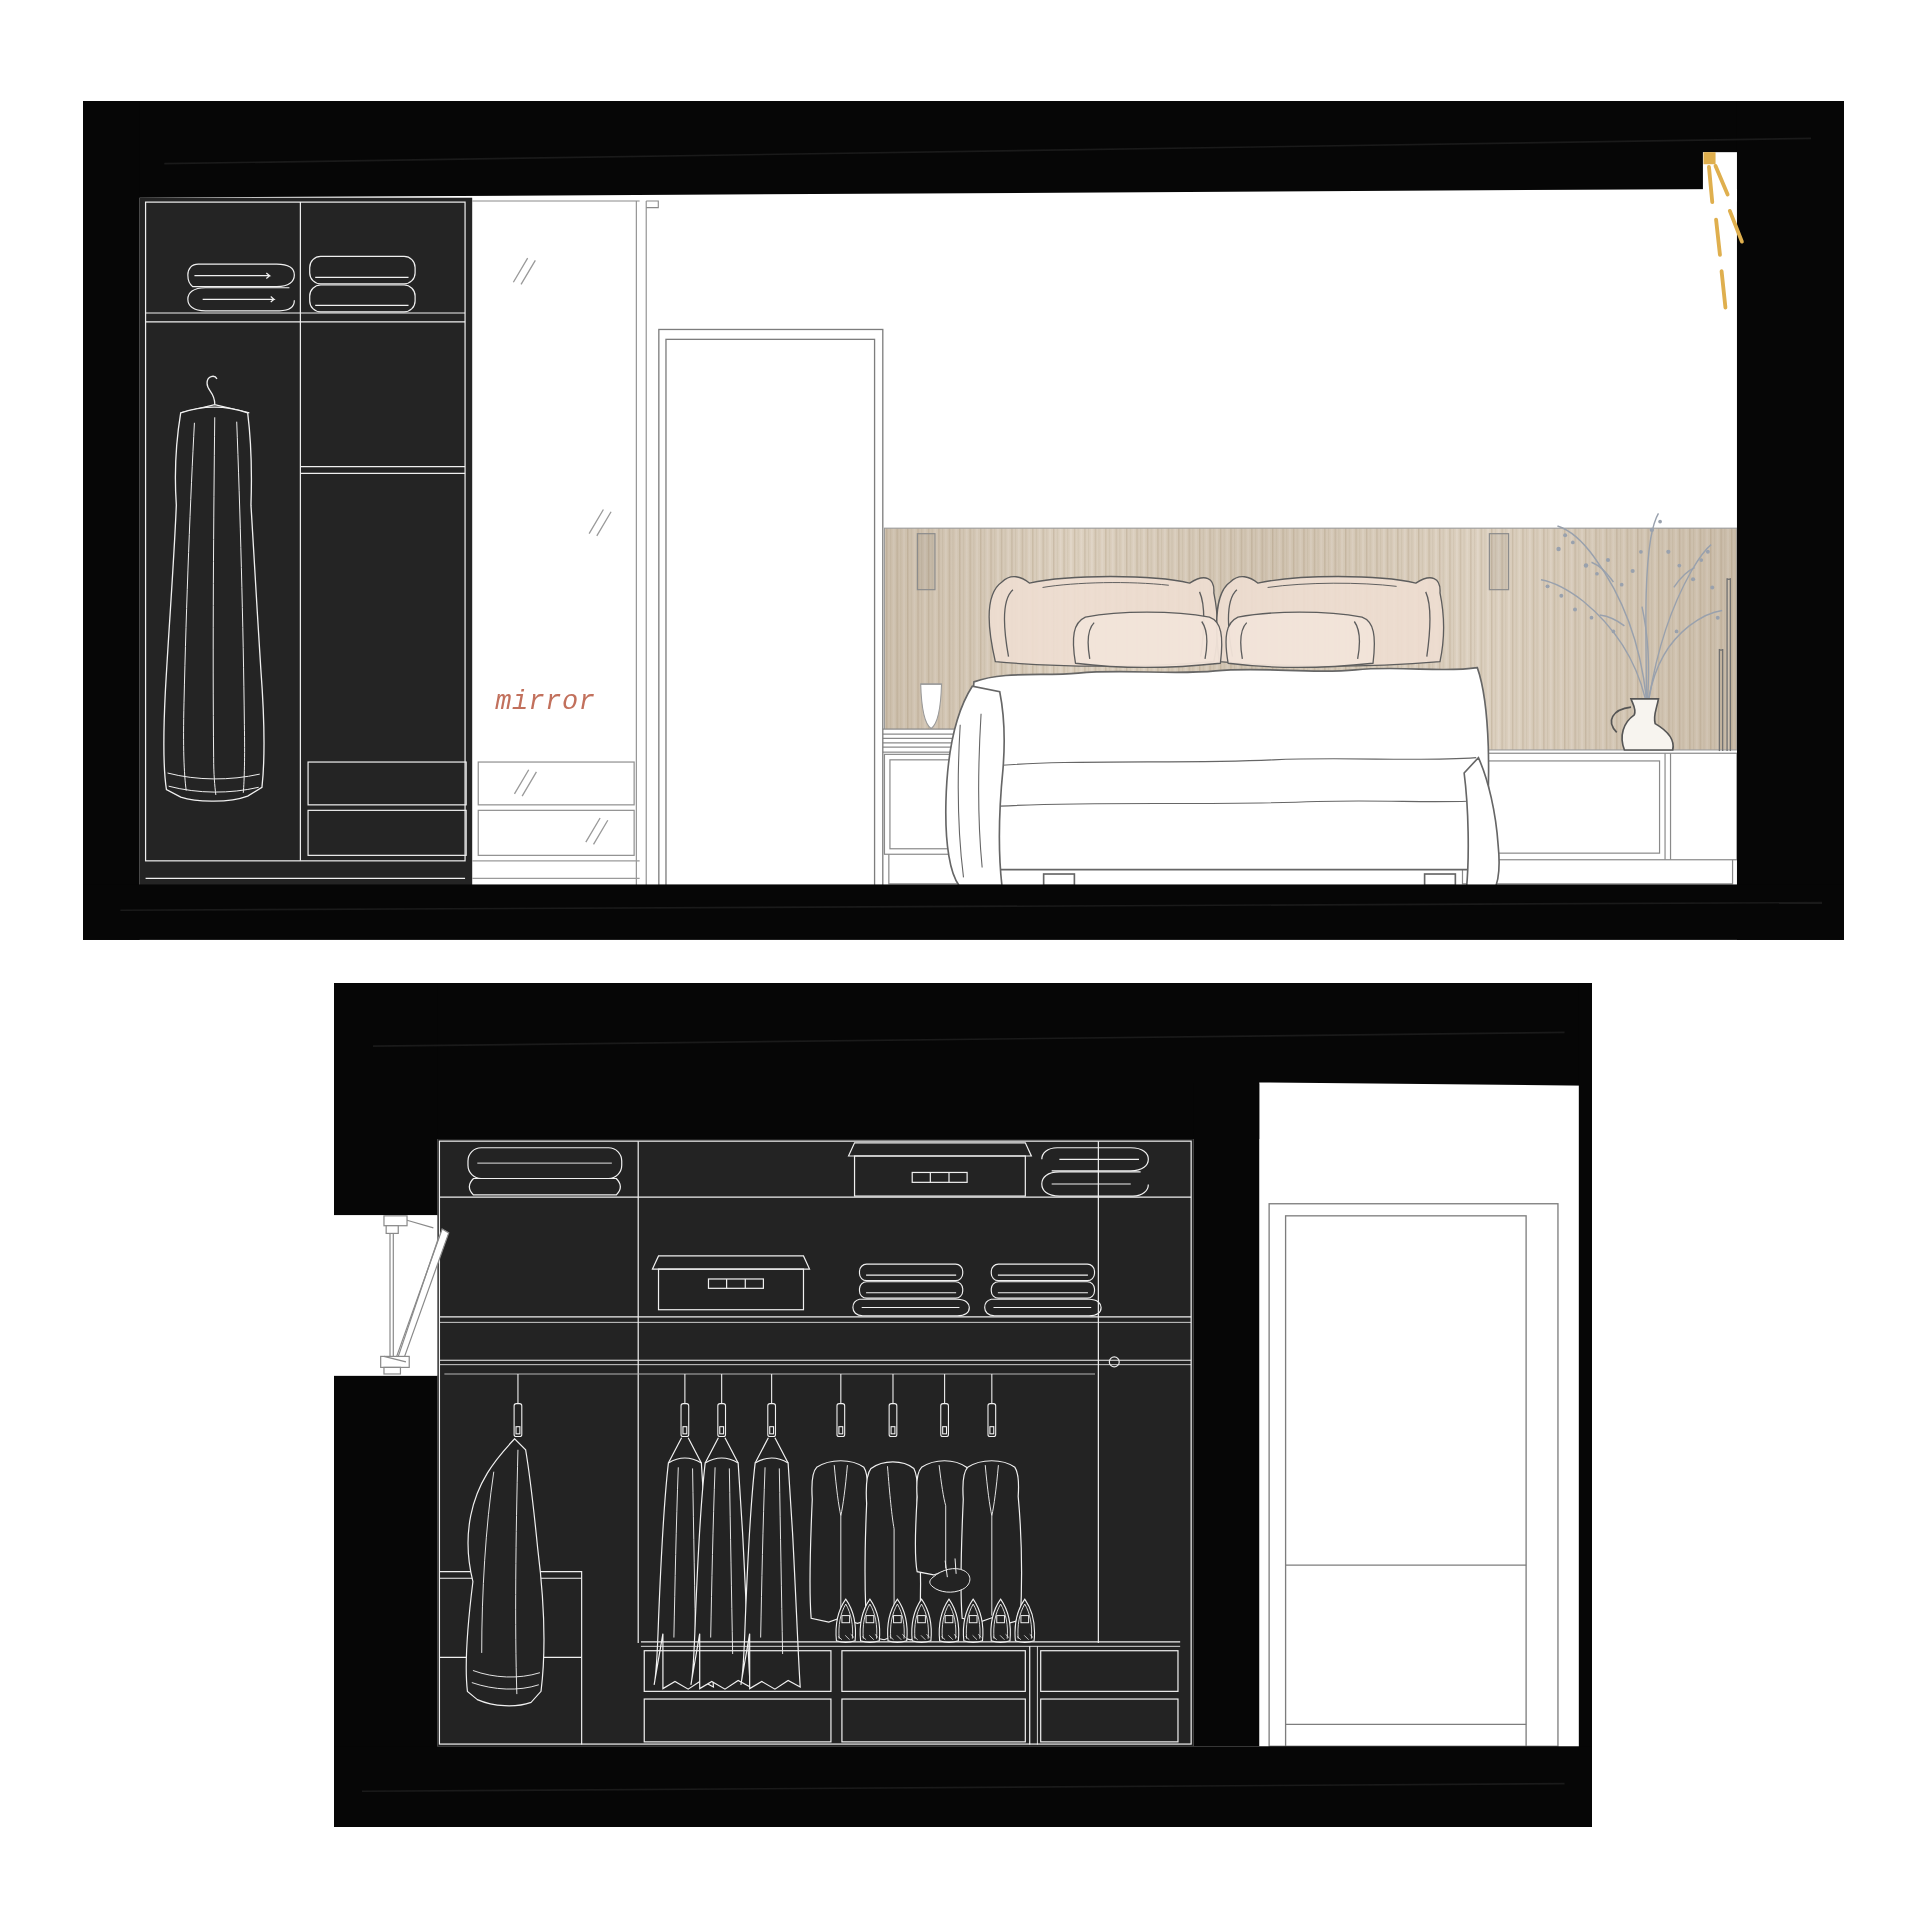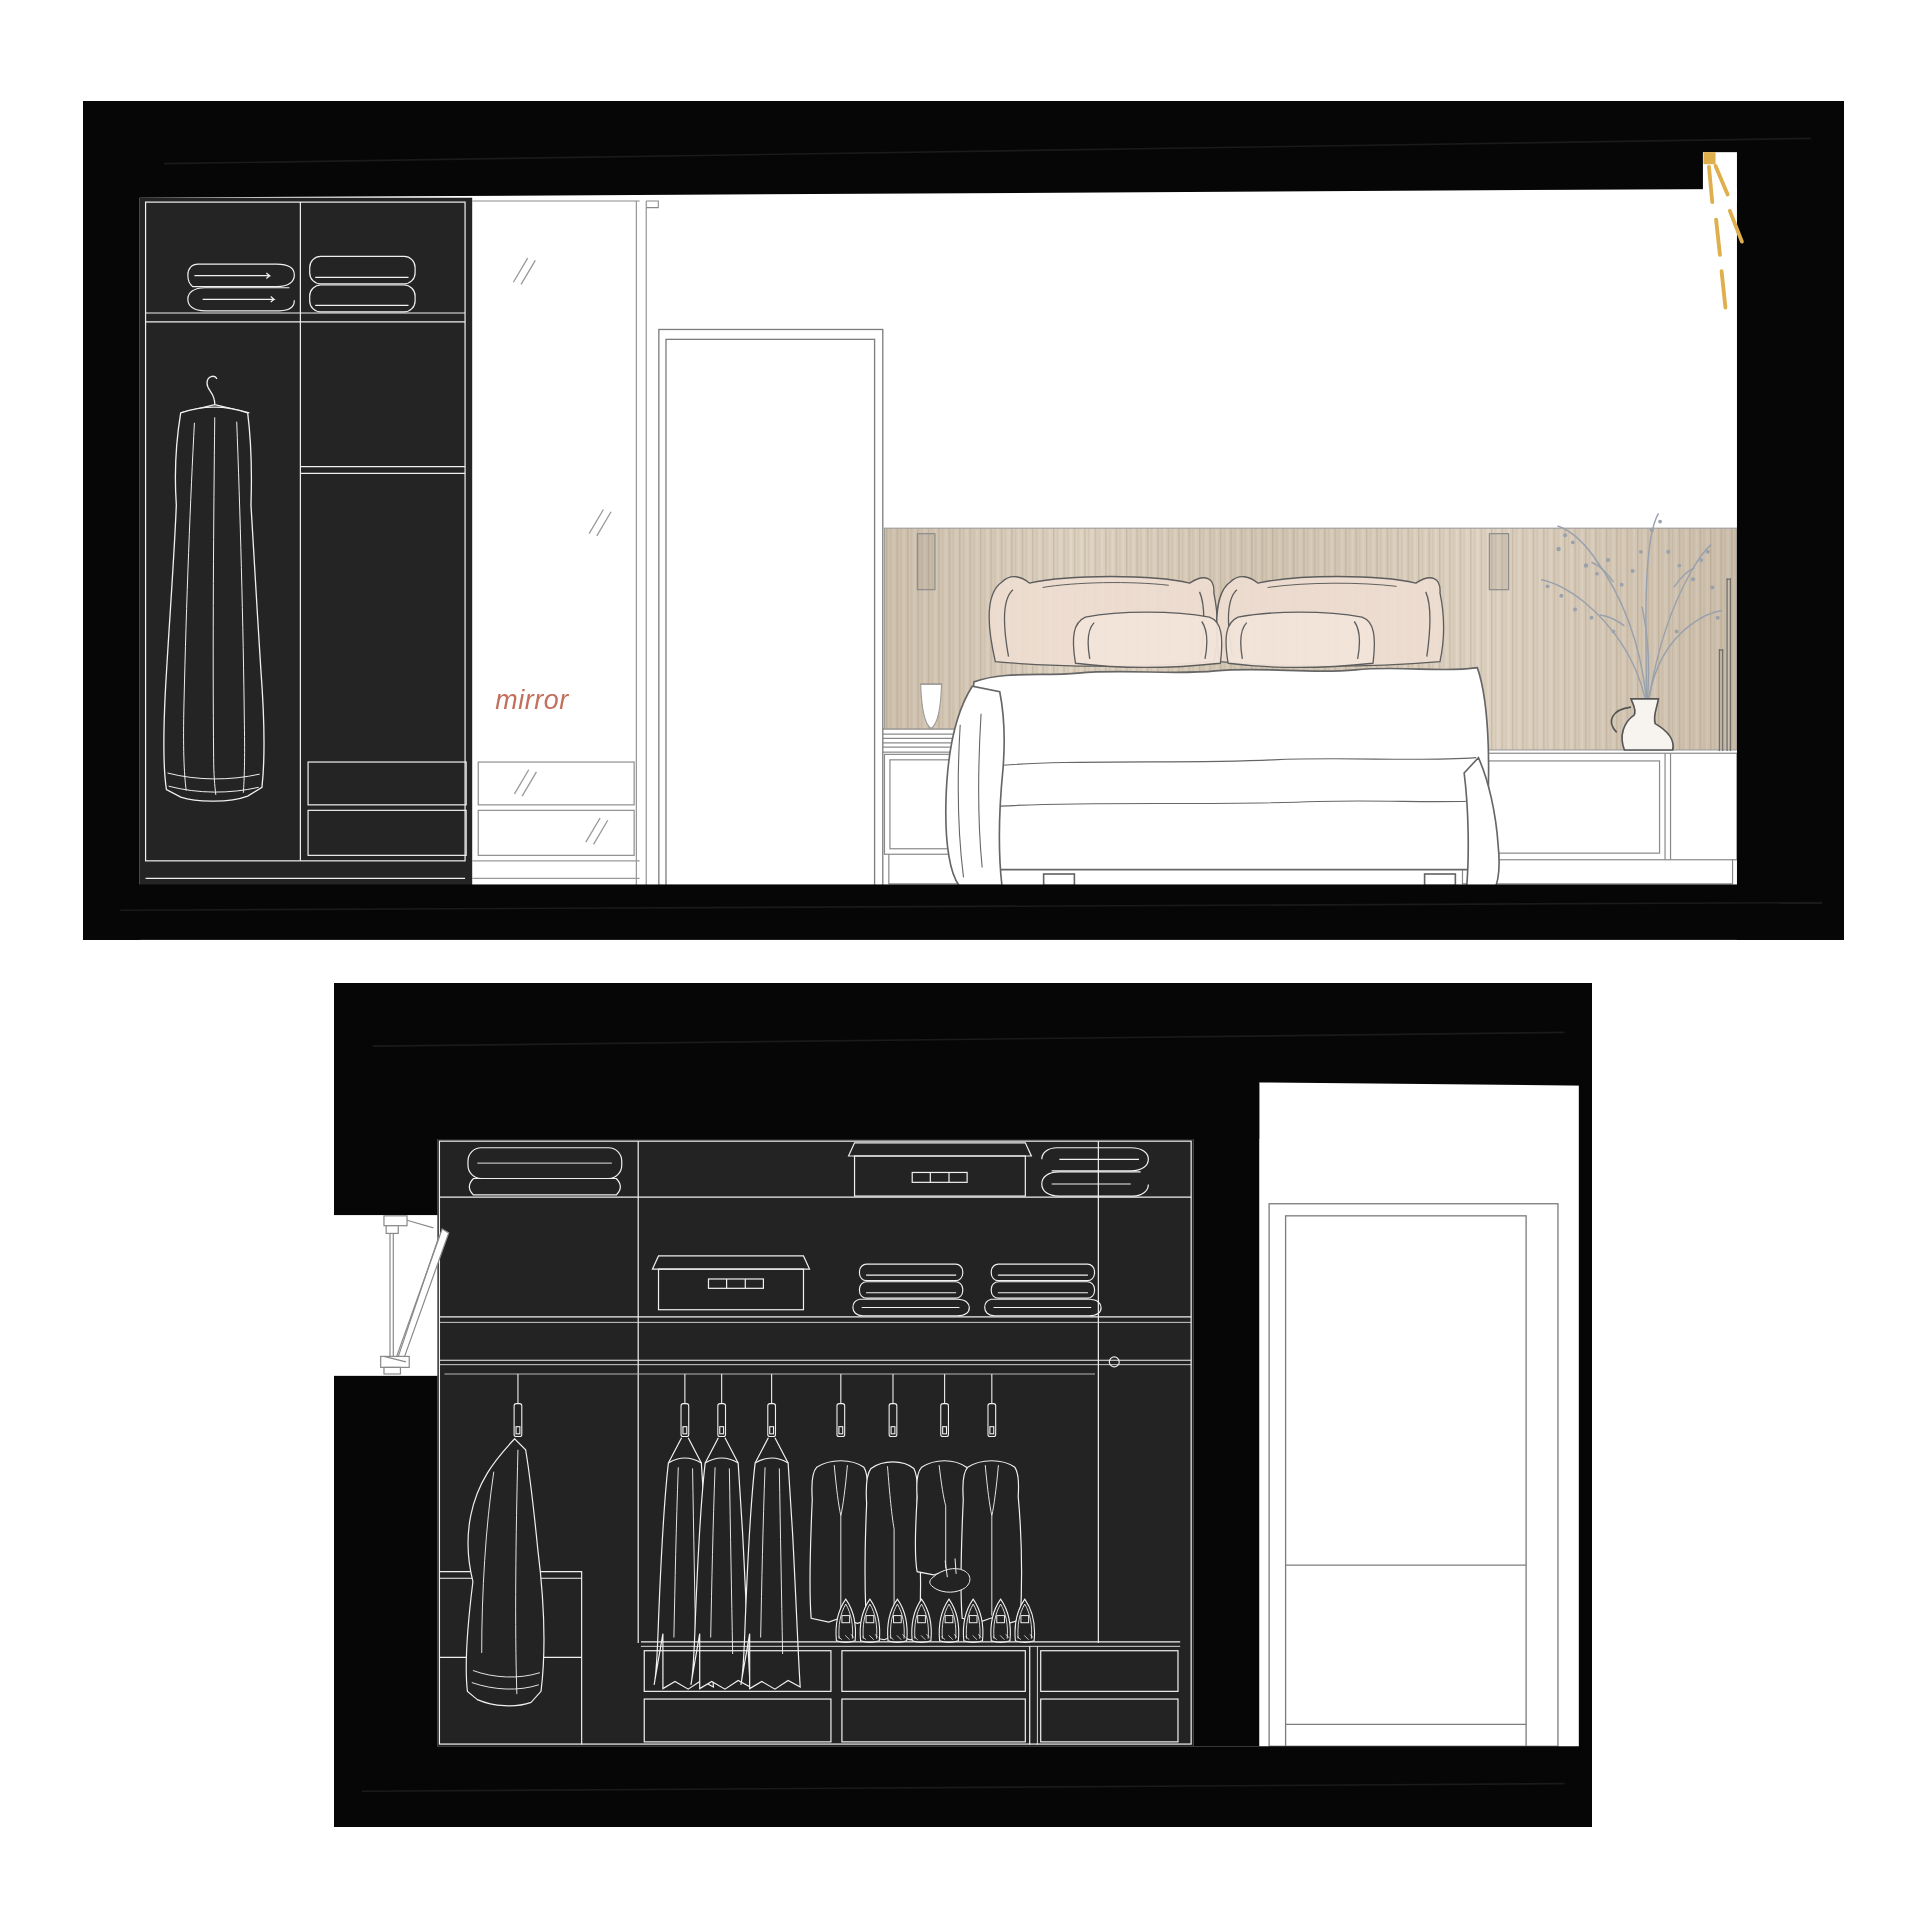--- a/index.html
+++ b/index.html
@@ -1,17 +1,17 @@
 <!DOCTYPE html>
 <html style="font-size:8.8px"><head>
 <meta charset="utf-8">
 <style>
   html,body{margin:0;padding:0;background:#ffffff;}
   .sheet{position:relative;width:1926px;height:1926px;background:#ffffff;overflow:hidden;
-         font-family:Liberation Sans, sans-serif;}
+         font-family:Liberation Mono, monospace;}
   svg.panel{position:absolute;display:block;}
   #panel-bedroom{left:83px;top:101px;width:1761px;height:839px;}
   #panel-closet{left:334px;top:983px;width:1258px;height:844px;}
   .mirror-label{font-style:italic;font-size:49px;letter-spacing:1px;}
 </style>
 </head>
 <body>
 
 <div class="sheet">
 

